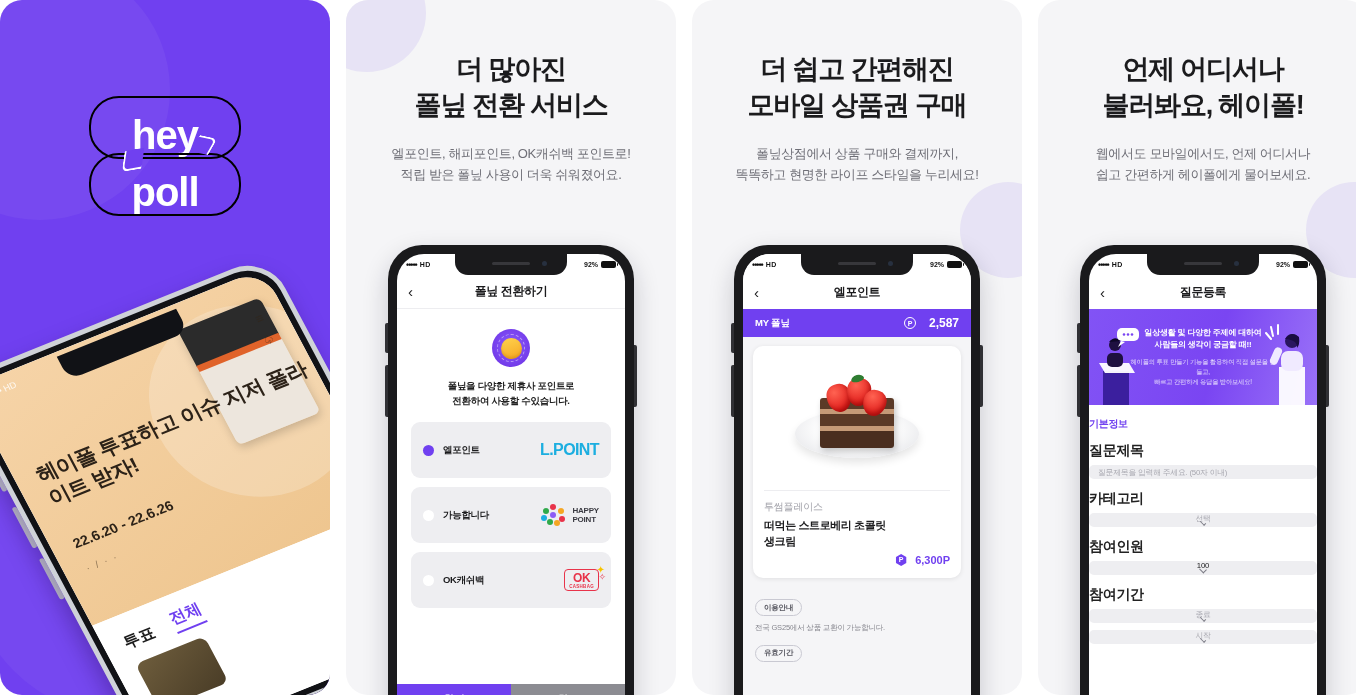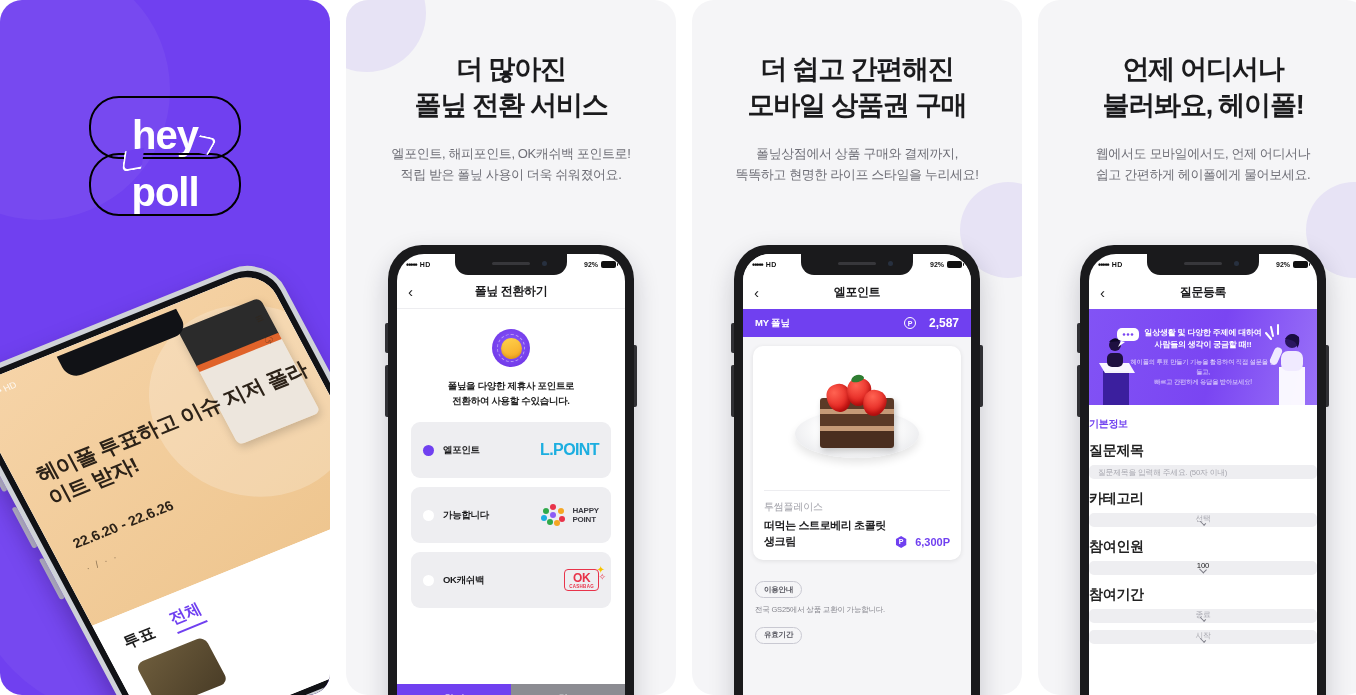--- a/index.html
+++ b/index.html
@@ -500,21 +500,21 @@
     font-size: 11px; font-weight: 800; color: #1b1b1d;
     line-height: 1.45; letter-spacing: -.4px;
     white-space: pre-line;
   }
   .prod-price-row {
     display: flex; align-items: flex-end; justify-content: flex-end;
     margin-top: -14px;
   }
   .prod-price {
     color: #7040f0; font-size: 11px; font-weight: 800;
-    display: flex; align-items: flex-start; gap: 8px;
+    display: flex; align-items: flex-start; gap: 8px; margin-top: 18px;
   }
   .p-hex {
     width: 12px; height: 12px; background: #7040f0;
     clip-path: polygon(50% 0%, 93% 25%, 93% 75%, 50% 100%, 7% 75%, 7% 25%);
     color: #fff; font-size: 7px; font-weight: 800;
     display: flex; align-items: center; justify-content: center;
   }
   .info-sect { padding: 9px 12px 0; }
   .pill {
     display: inline-block;

